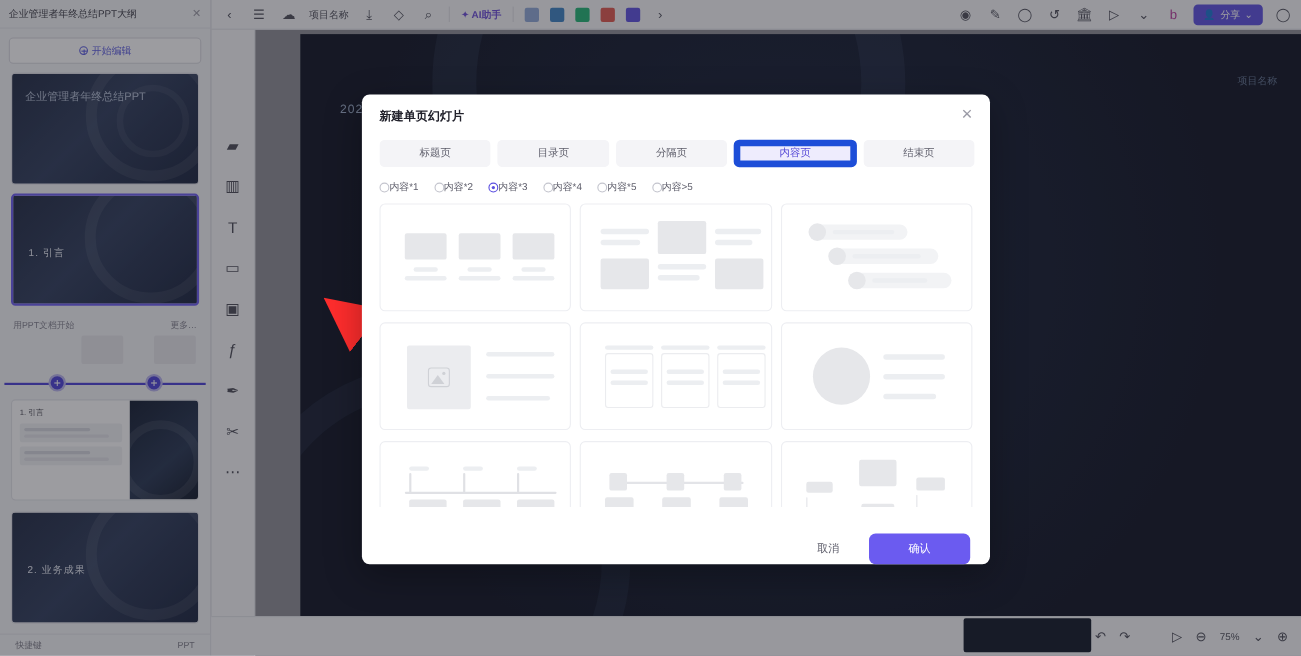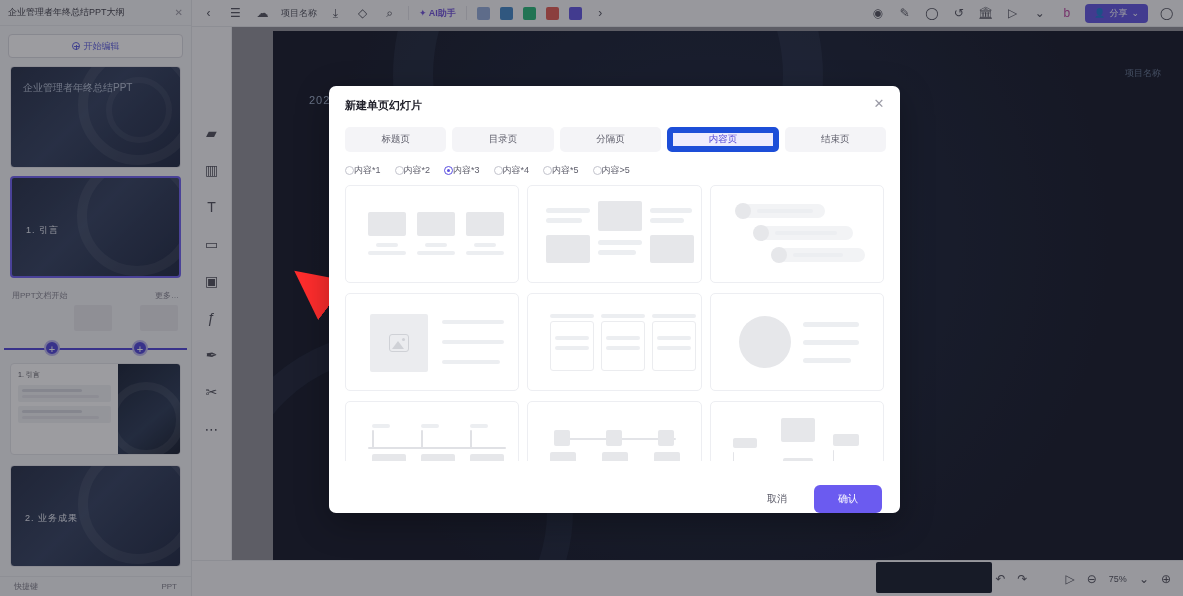--- a/index.html
+++ b/index.html
@@ -266,21 +266,21 @@
   }
   .md-foot {
     height: 52px; display: flex; align-items: flex-end; justify-content: flex-end;
     gap: 10px; padding: 0 18px;
   }
   .btn-cancel {
     font-size: 10px; color: #5d5d6a; padding: 6px 16px; border-radius: 5px;
     border: 1px solid transparent; background: transparent; cursor: pointer;
   }
   .btn-confirm {
-    font-size: 10px; color: #fff; background: #6b5bf0; padding: 7px 24px;
+    font-size: 10px; color: #fff; background: #6b5bf0; padding: 7px 36px;
     border-radius: 6px; border: none; cursor: pointer;
   }
 </style>
 </head>
 <body>
 
 <div id="app">
 
   <div class="bg-layer">
 

